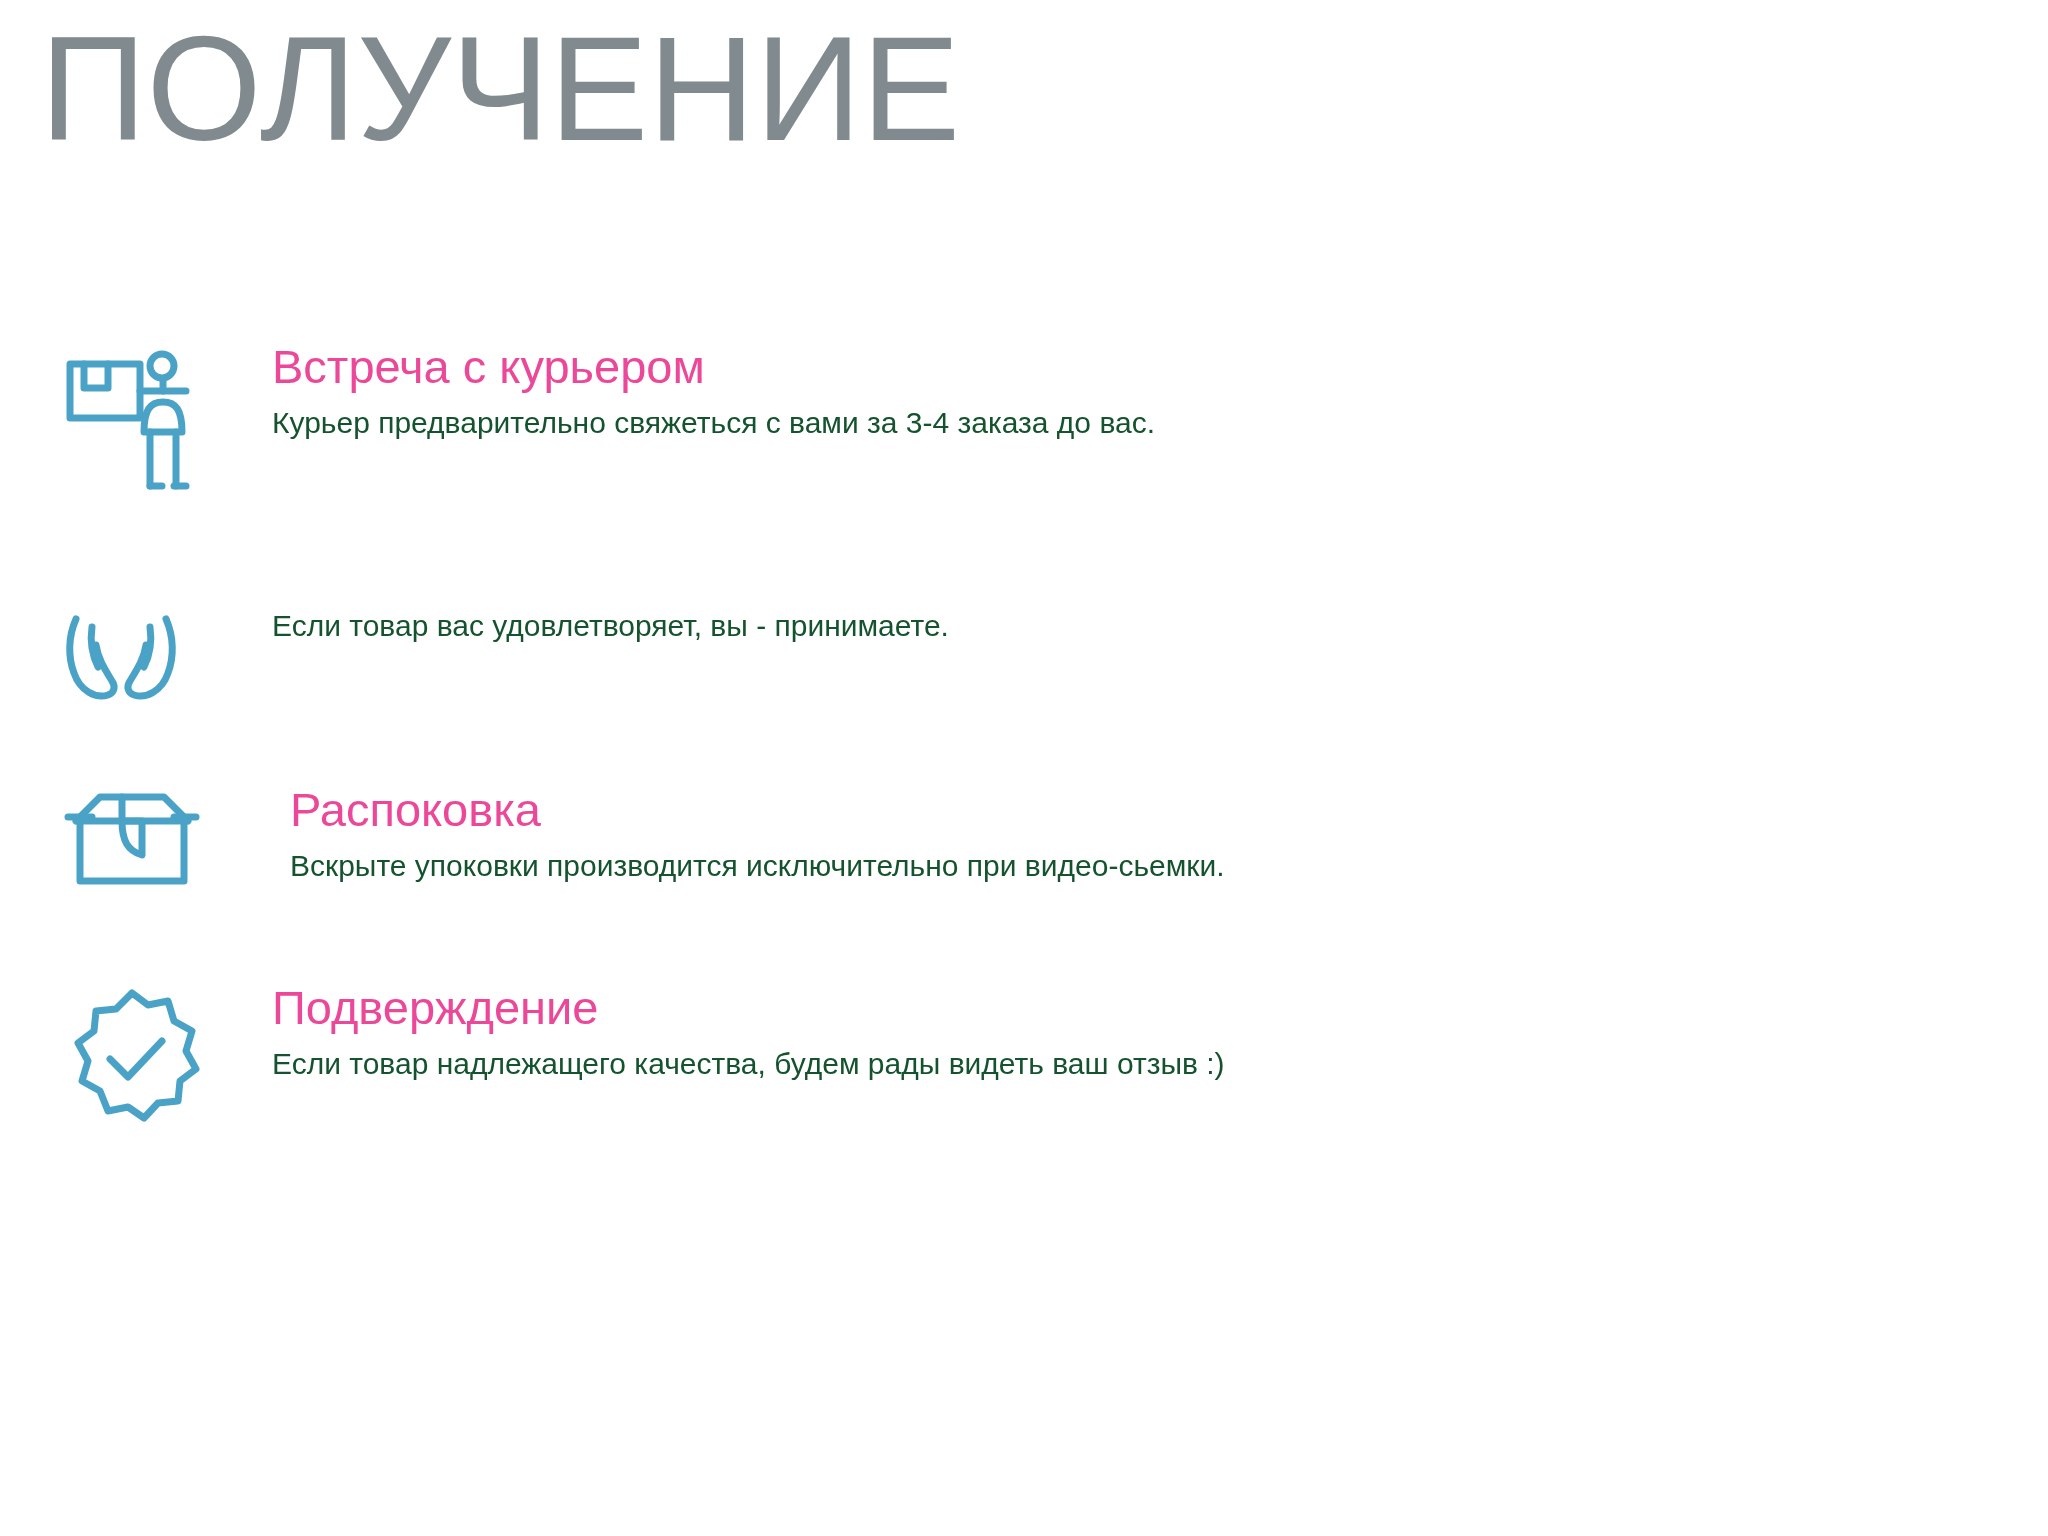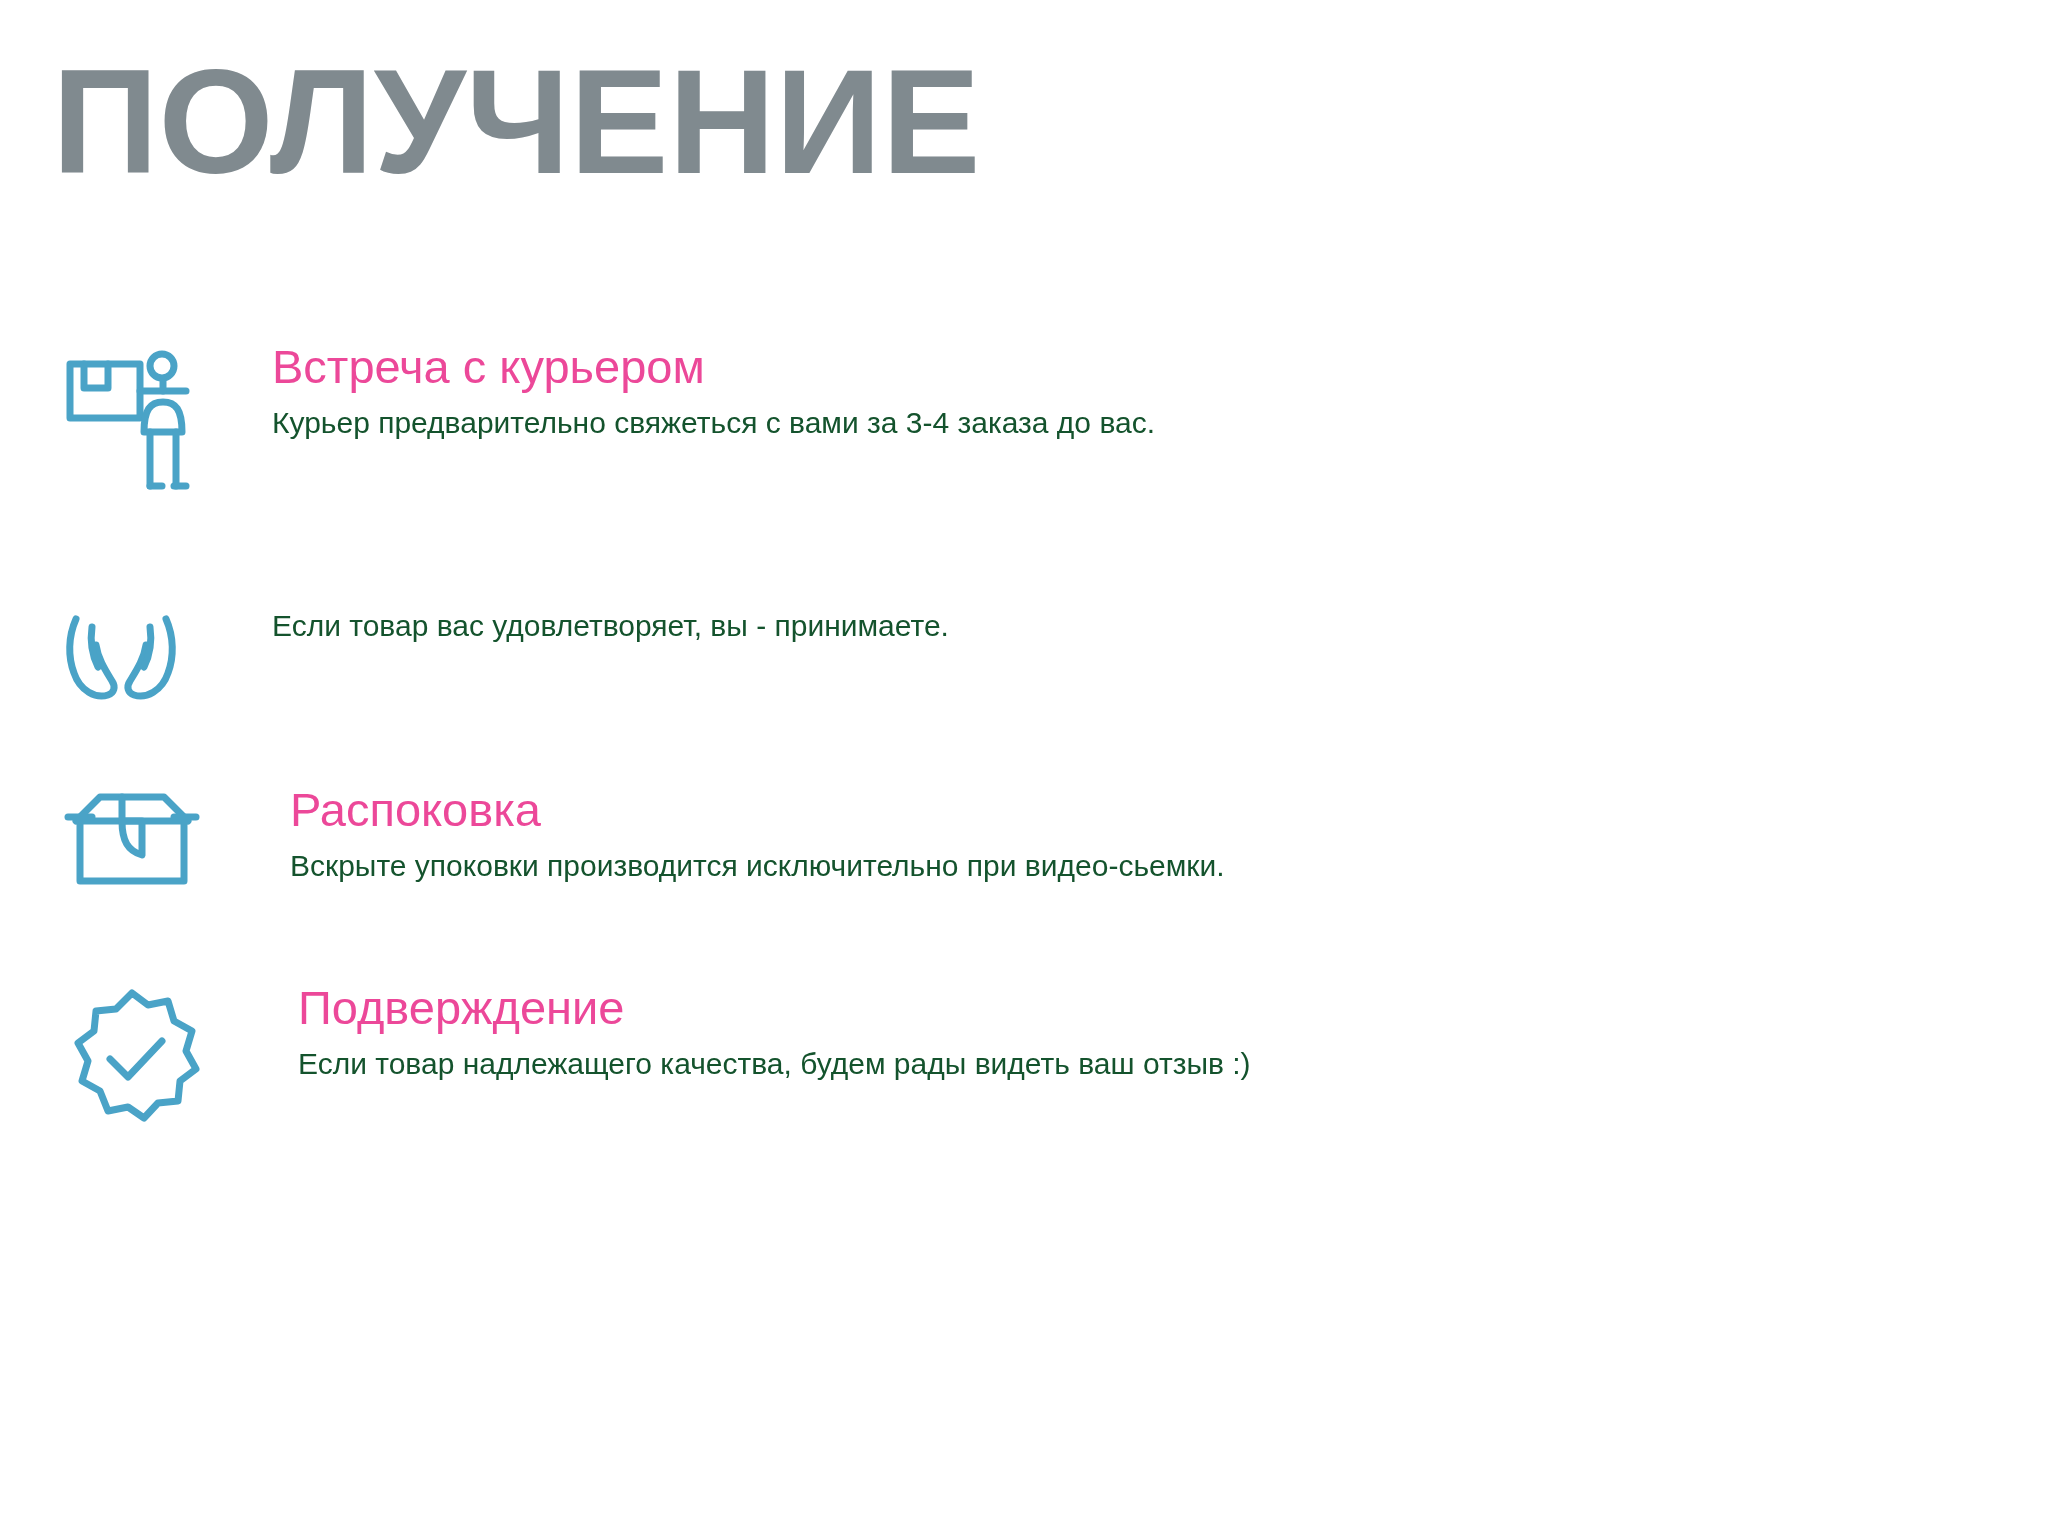--- a/index.html
+++ b/index.html
@@ -17,29 +17,28 @@
   }
   .page {
     position: relative;
     width: 2048px;
     height: 1536px;
     background: #ffffff;
     box-sizing: border-box;
   }
   .page-title {
     position: absolute;
-    left: 52px;
+    left: 40px;
     top: 8px;
     font-size: 148px;
     line-height: 1.1;
-    font-weight: bold;
+    font-weight: normal;
     color: #808a8f;
     letter-spacing: 0px;
     white-space: nowrap;
-    margin-top: 33px;
   }
   .list {
     position: absolute;
     left: 0;
     top: 340px;
     width: 2048px;
   }
   .row {
     display: flex;
     align-items: flex-start;
@@ -70,21 +69,21 @@
     line-height: 1.38;
     color: #14532d;
     margin: 0;
     max-width: 1600px;
   }
   
   .row-1 { margin-bottom: 104px; }
   .row-2 { margin-bottom: 62px; }
   .row-3 { margin-bottom: 72px; }
   .row-4 { margin-bottom: 82px; gap: 18px; }
-  .row-5 { margin-bottom: 0; gap: 26px; }
+  .row-5 { margin-bottom: 0; }
 
   .ic {
     display: block;
   }
   .ic path, .ic rect, .ic circle, .ic line, .ic polyline, .ic polygon {
     vector-effect: non-scaling-stroke;
   }
 </style>
 </head>
 <body>

